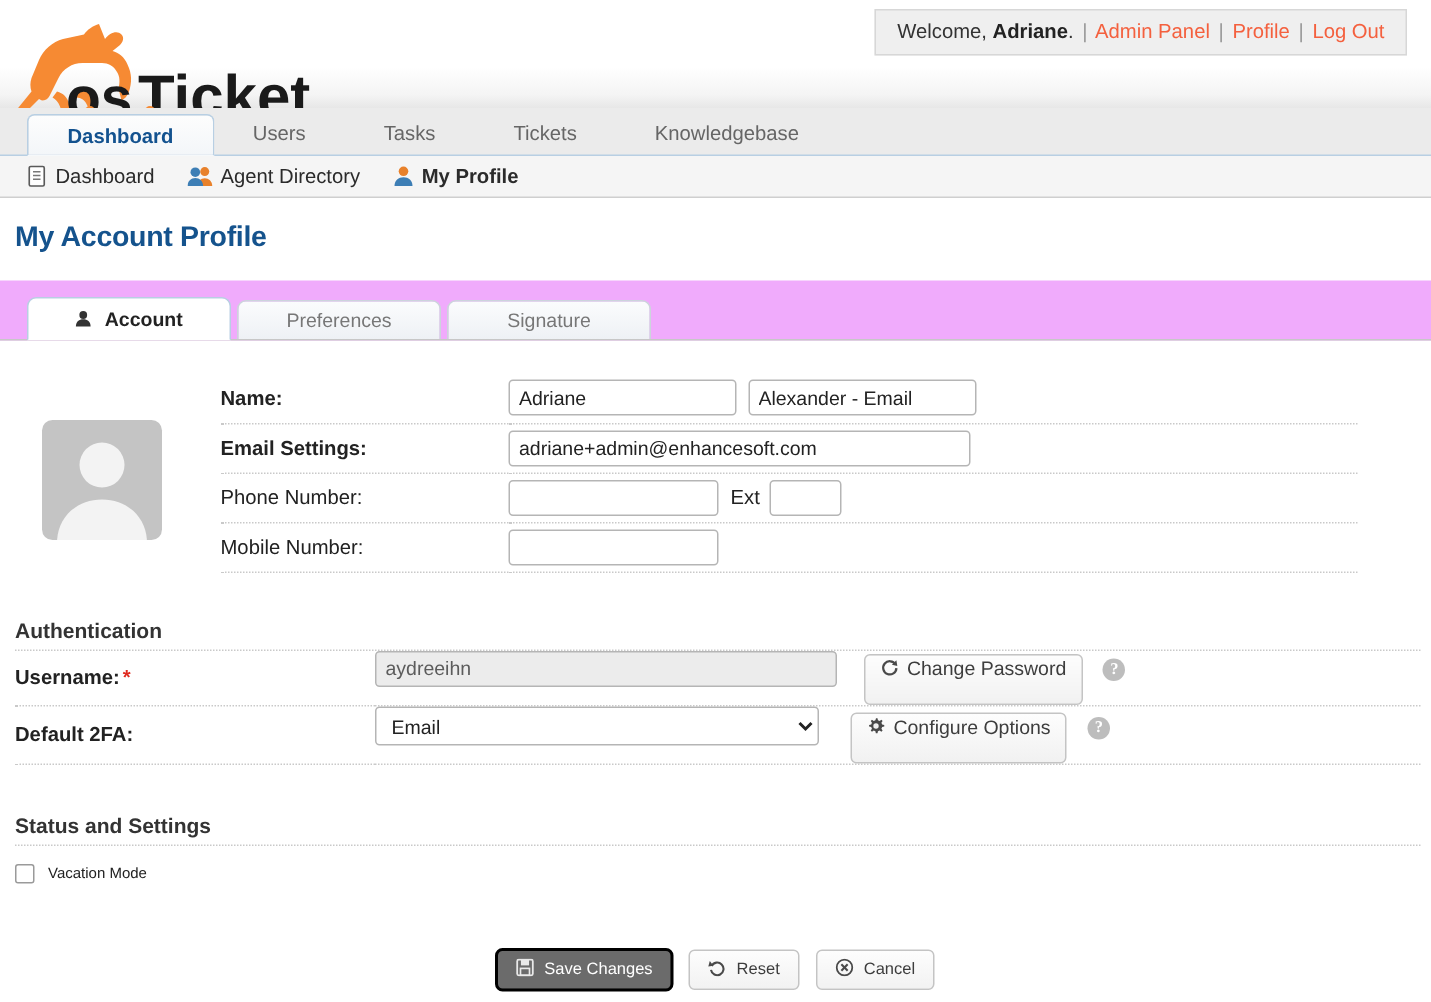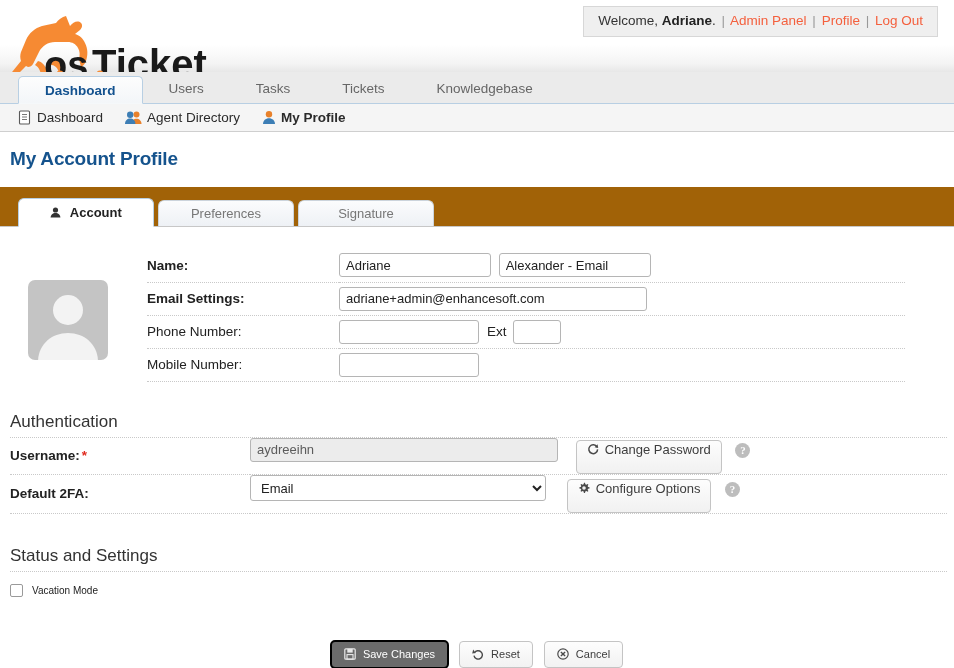--- a/index.html
+++ b/index.html
@@ -103,21 +103,21 @@
     font-size: 19px;
     font-weight: bold;
     color: #15538d;
     letter-spacing: -0.2px;
   }
 
   
   #tabstrip {
     margin-top: 17px;
     height: 40px;
-    background: #a16207;
+    background: #f0abfc;
     border-bottom: 1px solid #c7c7c7;
     display: flex;
     align-items: flex-end;
     padding-left: 18px;
   }
   .ctab {
     height: 26px;
     line-height: 25px;
     min-width: 136px;
     text-align: center;
@@ -188,23 +188,23 @@
   input.txt.disabled {
     background: #ececec;
     color: #5c5c5c;
   }
   .ext-label { padding: 0 6px 0 8px; font-size: 13.5px; color: #222; }
 
   
   .section-h {
     margin: 0 0 0 10px;
     padding-bottom: 5px;
-    font-size: 17px;
+    font-size: 14px;
     color: #333;
-    font-weight: normal;
+    font-weight: bold;
     border-bottom: 1px dotted #c9c9c9;
     width: 937px;
   }
   #auth-section { margin-top: 30px; }
   #status-section { margin-top: 32px; }
 
   table.atable {
     margin-left: 10px;
     border-collapse: collapse;
     width: 937px;

